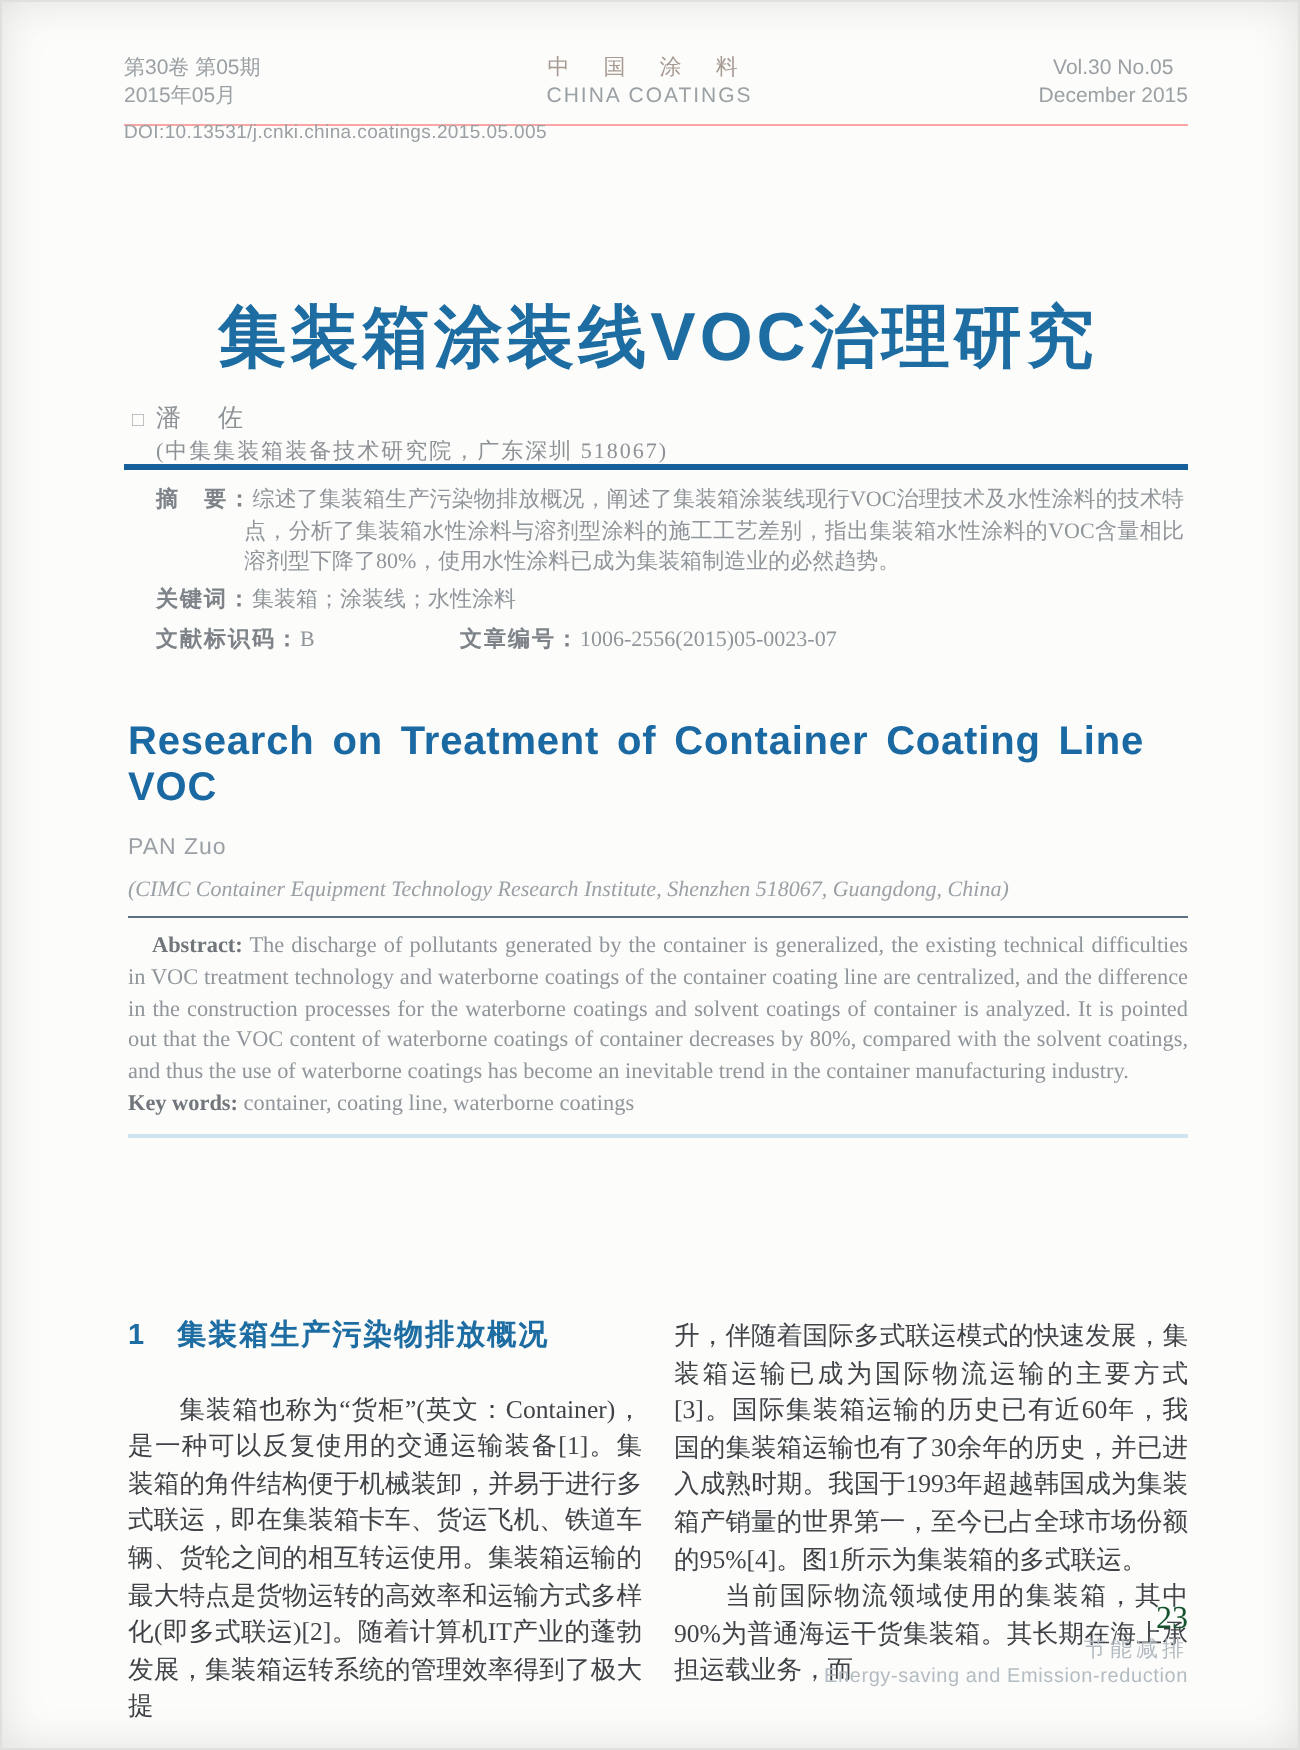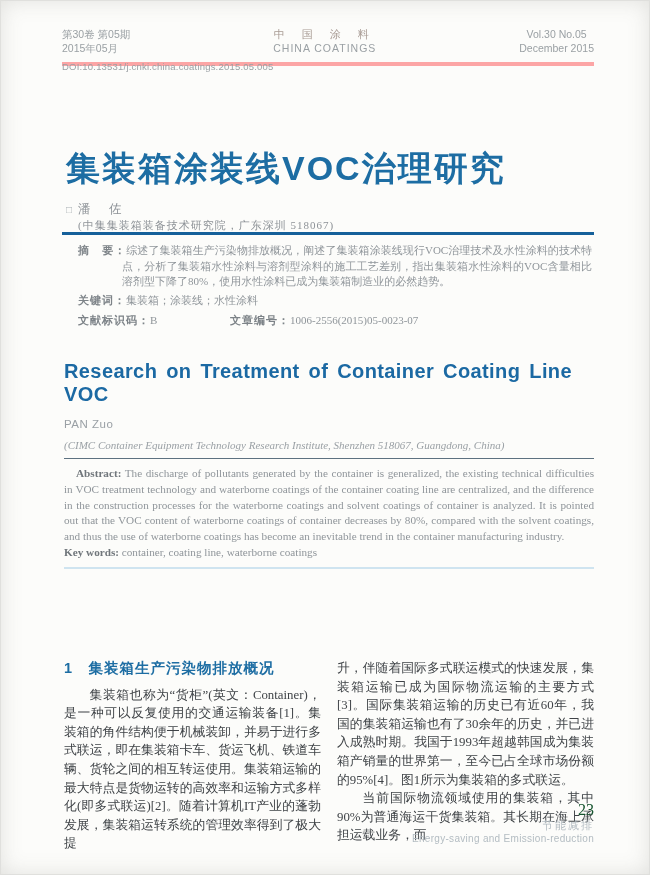--- a/index.html
+++ b/index.html
@@ -13,40 +13,41 @@
     color:#3f4347;
     overflow:hidden;
     box-shadow: inset 0 0 0 1px #dddddad8, inset 0 0 22px rgba(90,90,85,.18);
   }
 
   
   .jheader {
     position:absolute; top:27px; left:62px; right:56px;
     display:flex; justify-content:space-between; align-items:flex-start;
     padding-bottom:7px;
-    border-bottom:4px solid #fca5a5;
+    border-bottom:1px solid #fca5a5;
     font-family:"Liberation Sans", sans-serif;
     font-size:10.5px; line-height:14px; color:#9aa0a4;
   }
   .jheader .center { text-align:center; }
   .jheader .center .cn { letter-spacing:7px; color:#a79a93; font-size:11px; }
   .jheader .center .en { letter-spacing:1px; }
   .jheader .right { text-align:center; }
   .doi {
     position:absolute; top:61px; left:62px;
     font-family:"Liberation Sans", sans-serif;
     font-size:9.5px; color:#9aa0a4; letter-spacing:.2px;
   }
 
   
   .title-cn {
     position:absolute; top:146px; left:66px; right:58px;
     font-family:"Liberation Sans", sans-serif;
     font-size:34px; font-weight:bold; letter-spacing:2px;
     color:#1d6da3;
+    text-align:center;
   }
   .author-line {
     position:absolute; top:201px; left:66px;
     font-size:12.5px; color:#8d9297; letter-spacing:3px;
   }
   .author-line .marker { color:#aab0b4; font-size:10px; letter-spacing:0; margin-right:6px; }
   .affil-cn {
     position:absolute; top:218px; left:78px;
     font-size:11px; color:#8d9297; letter-spacing:1px;
   }
@@ -89,21 +90,21 @@
 
   
   .body-wrap {
     position:absolute; top:659px; left:64px; right:56px;
     display:flex; gap:16px;
   }
   .col { width:50%; font-size:12.8px; line-height:18.6px; text-align:justify; color:#3f4347; }
   .sec-h {
     font-family:"Liberation Sans", sans-serif;
     font-size:14.5px; font-weight:bold; color:#1d6da3;
-    letter-spacing:1px; margin-bottom:8px;
+    letter-spacing:1px; margin-bottom:18px;
   }
   .col p.indent { text-indent:2em; }
 
   
   .pfooter {
     position:absolute; top:803px; right:56px;
     text-align:right; line-height:13.5px;
   }
   .pfooter .pageno { font-family:Liberation Serif, serif; font-size:16px; color:#14532d; }
   .pfooter .col-cn { font-size:11px; color:#b3bcc2; letter-spacing:2px; margin-top:2px; }

